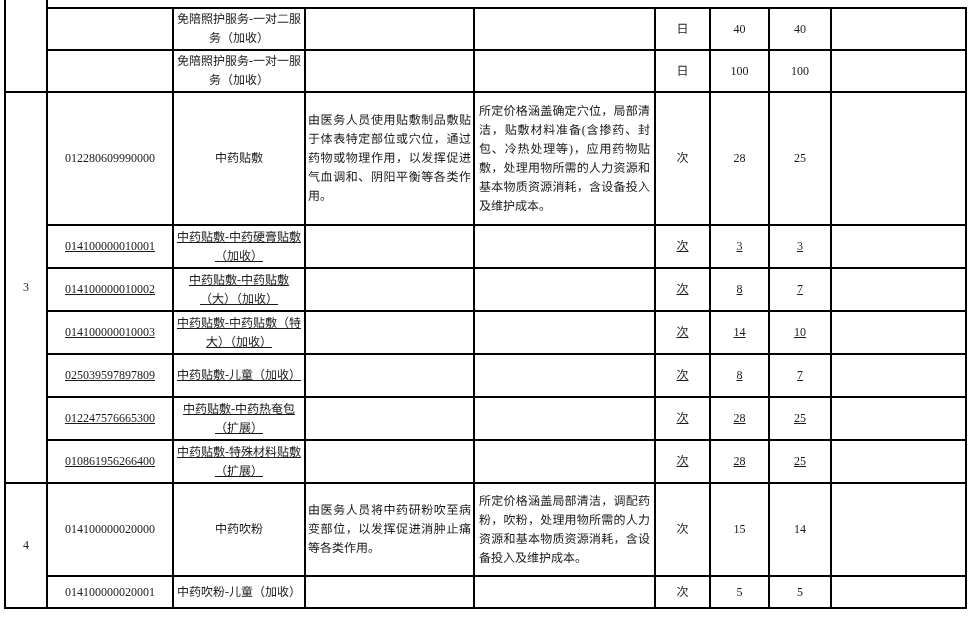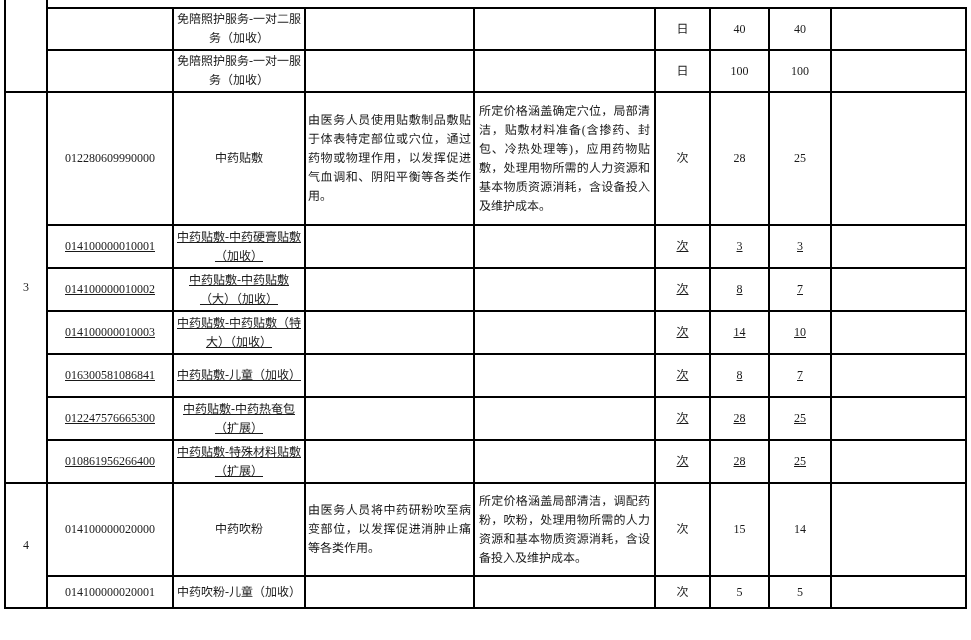--- a/index.html
+++ b/index.html
@@ -139,21 +139,21 @@
       <td class="c-name">中药贴敷-中药贴敷（特大）（加收）</td>
       <td class="c-desc"></td>
       <td class="c-scope"></td>
       <td class="c-unit">次</td>
       <td class="c-p1">14</td>
       <td class="c-p2">10</td>
       <td class="c-x"></td>
     </tr>
 
     <tr class="r-s">
-      <td class="c-code">016300581086841</td>
+      <td class="c-code">025039597897809</td>
       <td class="c-name">中药贴敷-儿童（加收）</td>
       <td class="c-desc"></td>
       <td class="c-scope"></td>
       <td class="c-unit">次</td>
       <td class="c-p1">8</td>
       <td class="c-p2">7</td>
       <td class="c-x"></td>
     </tr>
 
     <tr class="r-s">

